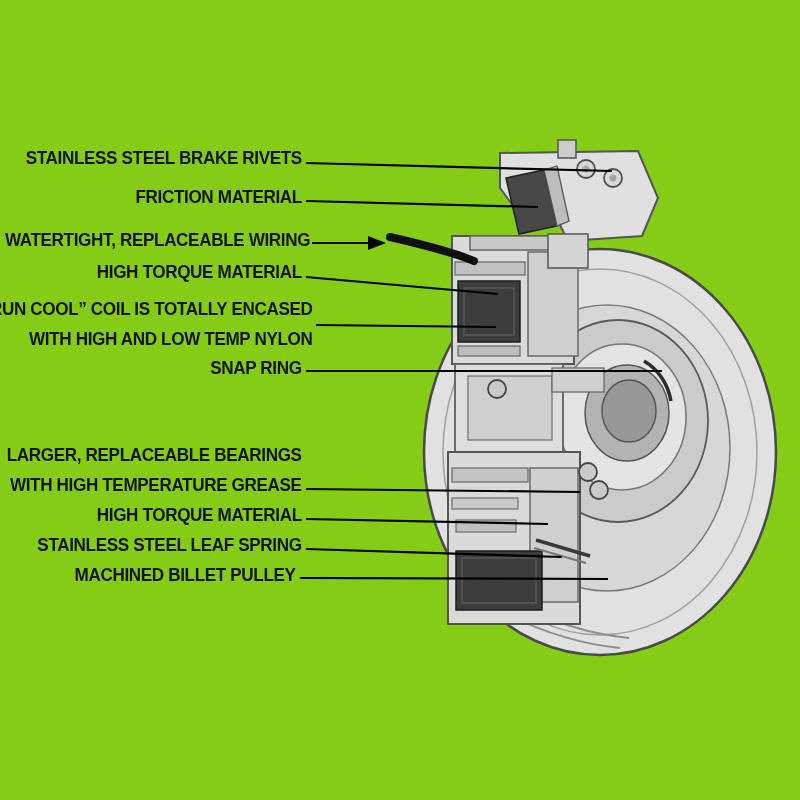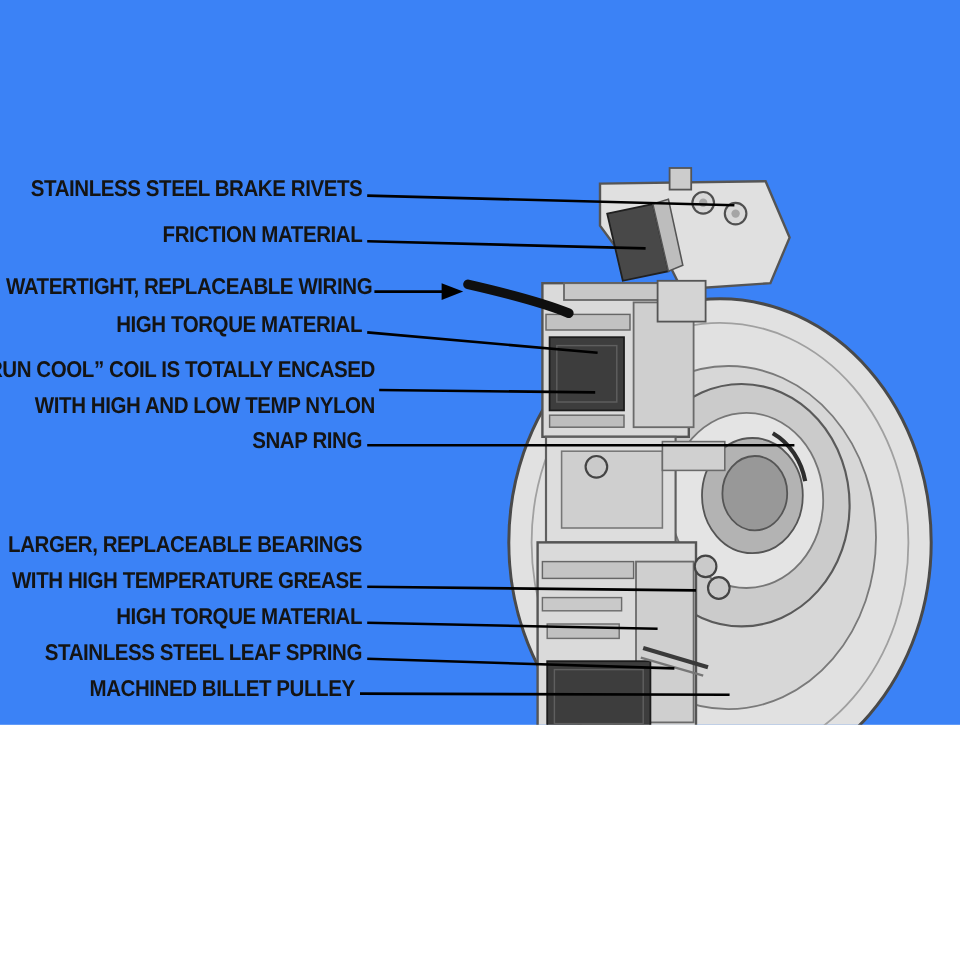--- a/index.html
+++ b/index.html
@@ -1,17 +1,17 @@
 <!DOCTYPE html>
 <html><head>
 <meta charset="utf-8">
 <style>
   * { margin:0; padding:0; box-sizing:border-box; }
   html,body { width:800px; height:800px; background:#ffffff; font-family:"Liberation Sans", sans-serif; }
-  .stage { position:relative; width:800px; height:604px; background:#3b82f6; overflow:hidden; }
+  .stage { position:relative; width:800px; height:800px; background:#84cc16; overflow:hidden; }
   svg.art { position:absolute; left:0; top:0; }
   .callout {
     position:absolute;
     text-align:right;
     font-weight:700;
     font-size:19px;
     line-height:22px;
     color:#141414;
     letter-spacing:-0.4px;
     white-space:nowrap;

